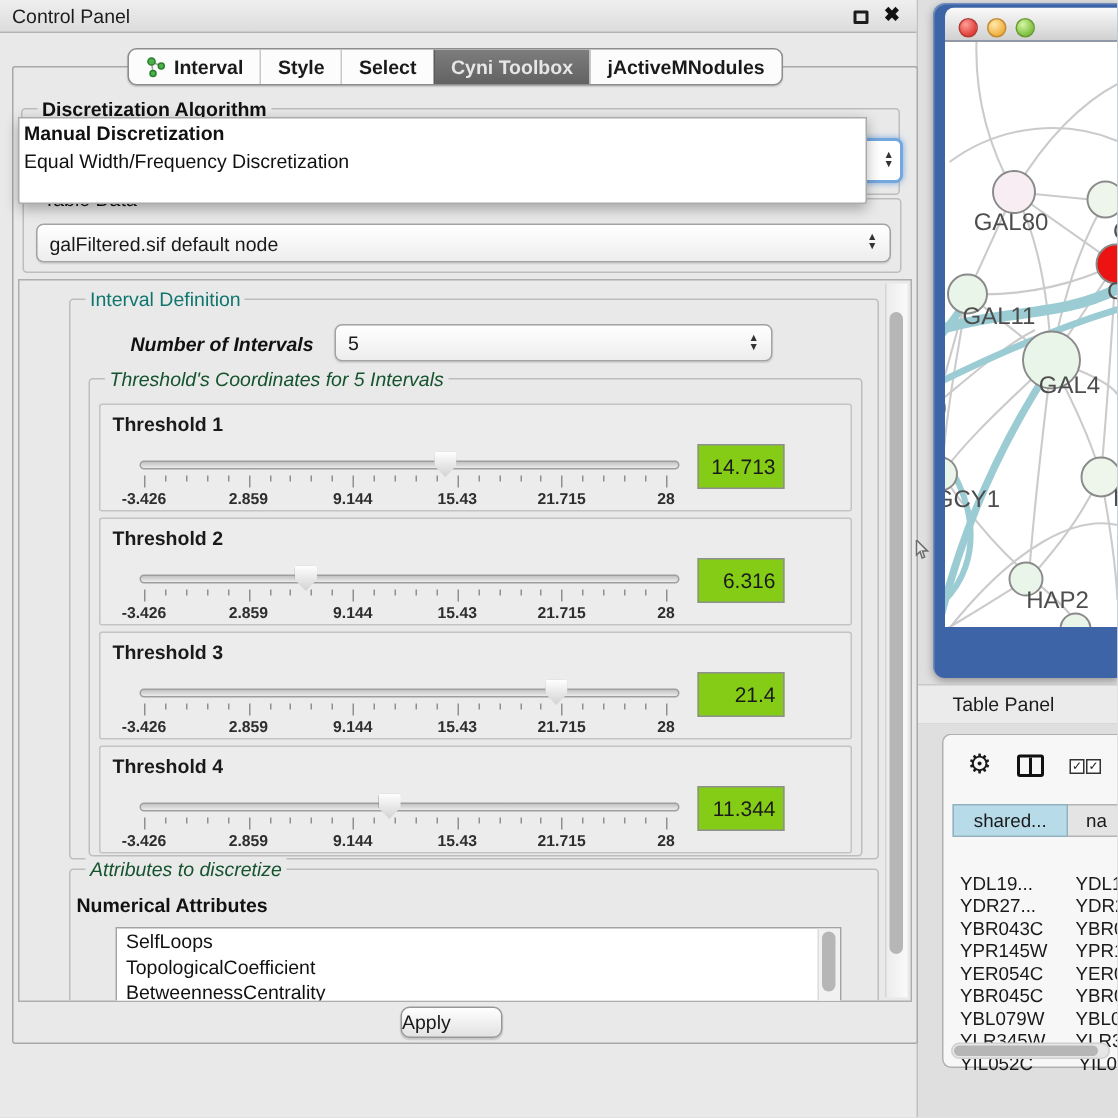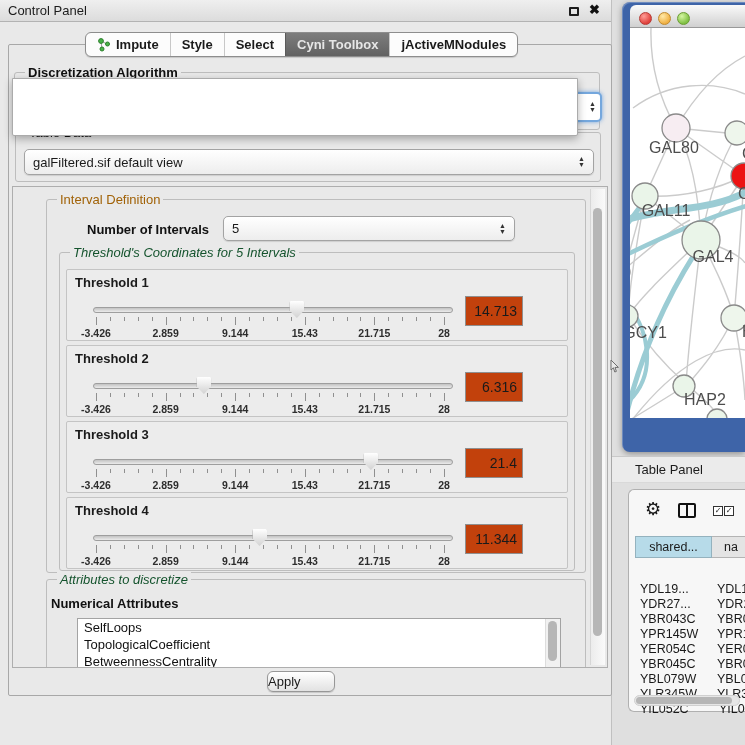--- a/index.html
+++ b/index.html
@@ -23,21 +23,21 @@
   .seg:first-child{border-left:none;}
   .seg.selected{background:linear-gradient(#7d7d7d,#626262);color:#e6e6e6;border-left-color:#5a5a5a;}
   #top-tabs{left:85px;top:32px;}
   #bottom-tabs{left:143px;top:703px;height:24px;}
   
   .outer-panel{position:absolute;left:8px;top:44px;width:604px;height:652px;
                border:1px solid #a8a8a8;border-radius:2px;background:#e9e9e9;}
   .group{position:absolute;border:1px solid #bdbdbd;border-radius:3px;}
   .gtitle{position:absolute;top:-8px;left:10px;background:#e9e9e9;padding:0 3px;
           font-size:13px;white-space:nowrap;color:#111;}
-  .gtitle.green{color:#a16207;text-align:right;}
+  .gtitle.green{color:#0f766e;text-align:right;}
   .gtitle.blue{color:#14532d;font-style:italic;}
   .combo{position:absolute;border:1px solid #a3a3a3;border-radius:5px;
          background:linear-gradient(#ffffff,#ededed);display:flex;align-items:center;
          font-size:13px;padding:0 8px;box-shadow:0 1px 1px rgba(0,0,0,.12);}
   .stepper{margin-left:auto;display:flex;flex-direction:column;align-items:center;
            font-size:7px;line-height:6px;color:#333;}
   
   .popup{position:absolute;left:12px;top:78px;width:566px;height:58px;background:#fff;
          border:1px solid #ababab;box-shadow:0 3px 9px rgba(0,0,0,.3);z-index:40;
          border-radius:0 0 2px 2px;}
@@ -62,21 +62,21 @@
          border-radius:4px;background:linear-gradient(#c3c3c3,#ebebeb);}
   .rail{position:absolute;left:3px;right:9px;top:0;height:100%;}
   .tick{position:absolute;top:17px;width:1px;height:4px;background:#8f8f8f;}
   .tick.major{height:8px;}
   .ticklabel{position:absolute;top:27px;transform:translateX(-50%);font-size:10.5px;
              font-weight:bold;color:#2e2e2e;white-space:nowrap;}
   .thumb{position:absolute;top:1px;width:15px;height:17px;transform:translateX(-50%);
          background:linear-gradient(#ffffff,#d2d2d2);
          clip-path:polygon(8% 0,92% 0,100% 10%,100% 55%,50% 100%,0 55%,0 10%);
          filter:drop-shadow(0 0 1px rgba(0,0,0,.6));}
-  .valbox{position:absolute;left:398px;top:26px;width:58px;height:30px;background:#c2410c;
+  .valbox{position:absolute;left:398px;top:26px;width:58px;height:30px;background:#84cc16;
           border:1px solid #8f8f8f;font-size:14px;text-align:right;line-height:28px;padding-right:5px;}
   
   .attr-list{position:absolute;left:30px;top:38px;width:484px;height:80px;background:#fff;
              border:1px solid #a3a3a3;overflow:hidden;}
   .attr-item{font-size:13px;line-height:16px;padding:1px 0 0 6px;color:#111;}
   .list-scroll{position:absolute;right:0;top:0;bottom:0;width:15px;background:#f1f1f1;
                border-left:1px solid #ddd;}
   .list-thumb{position:absolute;left:2px;top:2px;width:9px;height:40px;border-radius:5px;background:#b6b6b6;}
   .apply-btn{position:absolute;left:267px;top:671px;width:68px;height:21px;border:1px solid #979797;
              border-radius:6px;background:linear-gradient(#ffffff,#e2e2e2);font-size:13px;
@@ -134,21 +134,21 @@
 
     <div class="seg-strip" id="top-tabs">
         <div class="seg">
           <svg width="14" height="14" viewBox="0 0 14 14">
             <line x1="4" y1="3" x2="10" y2="6" stroke="#9e9e9e" stroke-width="1"></line>
             <line x1="4" y1="3" x2="5" y2="11" stroke="#9e9e9e" stroke-width="1"></line>
             <circle cx="4" cy="3" r="2.4" fill="#49b349" stroke="#2c7e2c"></circle>
             <circle cx="10.5" cy="6" r="2" fill="#49b349" stroke="#2c7e2c"></circle>
             <circle cx="5" cy="11" r="2" fill="#49b349" stroke="#2c7e2c"></circle>
           </svg>
-          <span>Impute</span>
+          <span>Interval</span>
         </div>
         <div class="seg">
           <span>Style</span>
         </div>
         <div class="seg">
           <span>Select</span>
         </div>
         <div class="seg selected">
           <span>Cyni Toolbox</span>
         </div>
@@ -159,35 +159,39 @@
 
     <div class="group" style="left:14px;top:72px;width:586px;height:58px;">
       <span class="gtitle" style="font-weight:bold;">Discretization Algorithm</span>
     </div>
 
     <div class="focus-combo">
       <span class="stepper" style="margin-left:auto;margin-right:4px;">▲<br>▼</span>
     </div>
 
     <div class="popup">
+      <div id="popup-options">
+          <div class="opt first">Manual Discretization</div>
+          <div class="opt">Equal Width/Frequency Discretization</div>
+        </div>
     </div>
 
     <div class="group" style="left:15px;top:132px;width:586px;height:50px;">
       <span class="gtitle">Table Data</span>
       <div class="combo" style="left:8px;top:16px;width:570px;height:26px;">
-        <span>galFiltered.sif default view</span>
+        <span>galFiltered.sif default node</span>
         <span class="stepper">▲<br>▼</span>
       </div>
     </div>
 
     <div class="scroll-pane">
 
       <div class="group" style="left:33px;top:12px;width:540px;height:374px;">
         <span class="gtitle green">Interval Definition</span>
-        <span class="bold-label" style="left:40px;top:22px;">Number of Intervals</span>
+        <span class="bold-label" style="left:40px;top:22px;font-style:italic;">Number of Intervals</span>
         <div class="combo" style="left:176px;top:16px;width:292px;height:25px;">
           <span>5</span>
           <span class="stepper">▲<br>▼</span>
         </div>
 
         <div class="group" style="left:12px;top:52px;width:516px;height:319px;">
           <span class="gtitle blue">Threshold's Coordinates for 5 Intervals</span>
           <div id="threshold-blocks">
               <div class="tbox" style="top: 16px;">
                 <div class="tlabel">Threshold 1</div>

